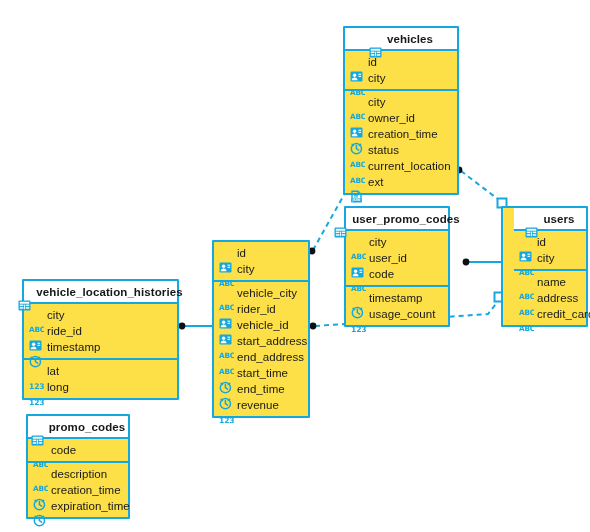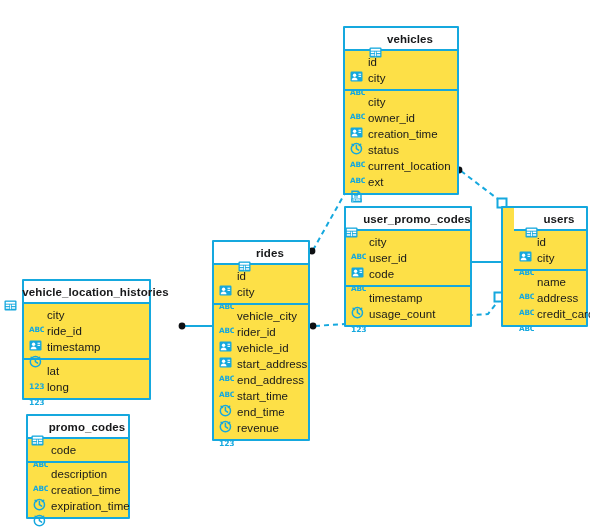--- a/index.html
+++ b/index.html
@@ -288,21 +288,21 @@
           <div class="field-row">
             <span class="ic">
               <svg width="15" height="13" viewBox="0 0 15 13">
                 <text x="0" y="9.4" font-family="DejaVu Sans, sans-serif" font-size="7.3" font-weight="700" fill="#15A8DE" letter-spacing="-0.2">ABC</text>
               </svg>
             </span>
             <span class="field-name">credit_card</span>
           </div>
         </div>
       </div>
-      <div class="table-card" style="left: 344px; top: 206px; width: 128px;">
+      <div class="table-card" style="left: 344px; top: 206px; width: 106px;">
         <div class="tbl-header">
           <span class="ic">
             <svg width="13" height="13" viewBox="0 0 13 13">
               <rect x="0.5" y="1.5" width="12" height="10" rx="1" fill="#15A8DE"></rect>
               <rect x="1.8" y="2.8" width="9.4" height="1.9" fill="#fff"></rect>
               <rect x="6.1" y="5.6" width="0.9" height="4.6" fill="#fff"></rect>
               <rect x="1.8" y="5.6" width="3.6" height="1.5" fill="#fff"></rect>
               <rect x="7.7" y="5.6" width="3.5" height="1.5" fill="#fff"></rect>
               <rect x="1.8" y="8.2" width="3.6" height="1.5" fill="#fff"></rect>
               <rect x="7.7" y="8.2" width="3.5" height="1.5" fill="#fff"></rect>
@@ -356,34 +356,20 @@
             <span class="ic">
               <svg width="15" height="13" viewBox="0 0 15 13">
                 <text x="0" y="9.6" font-family="DejaVu Sans, sans-serif" font-size="7.6" font-weight="700" fill="#15A8DE" letter-spacing="-0.1">123</text>
               </svg>
             </span>
             <span class="field-name">usage_count</span>
           </div>
         </div>
       </div>
       <div class="table-card" style="left: 212px; top: 240px; width: 98px;">
-        <div class="tbl-header">
-          <span class="ic">
-            <svg width="13" height="13" viewBox="0 0 13 13">
-              <rect x="0.5" y="1.5" width="12" height="10" rx="1" fill="#15A8DE"></rect>
-              <rect x="1.8" y="2.8" width="9.4" height="1.9" fill="#fff"></rect>
-              <rect x="6.1" y="5.6" width="0.9" height="4.6" fill="#fff"></rect>
-              <rect x="1.8" y="5.6" width="3.6" height="1.5" fill="#fff"></rect>
-              <rect x="7.7" y="5.6" width="3.5" height="1.5" fill="#fff"></rect>
-              <rect x="1.8" y="8.2" width="3.6" height="1.5" fill="#fff"></rect>
-              <rect x="7.7" y="8.2" width="3.5" height="1.5" fill="#fff"></rect>
-            </svg>
-          </span>
-          <span class="tbl-title">rides</span>
-        </div>
         <div class="tbl-section">
           <div class="field-row key">
             <span class="ic">
               <svg width="13" height="13" viewBox="0 0 13 13">
                 <rect x="0.5" y="1.5" width="12" height="10" rx="1.2" fill="#15A8DE"></rect>
                 <circle cx="4.6" cy="5.3" r="1.7" fill="#fff"></circle>
                 <path d="M1.7 10.2c0-1.7 1.3-2.6 2.9-2.6s2.9 0.9 2.9 2.6z" fill="#fff"></path>
                 <rect x="8.5" y="3.7" width="2.6" height="1.1" fill="#fff"></rect>
                 <rect x="8.5" y="5.8" width="2.6" height="1.1" fill="#fff"></rect>
               </svg>
@@ -473,21 +459,21 @@
           <div class="field-row">
             <span class="ic">
               <svg width="15" height="13" viewBox="0 0 15 13">
                 <text x="0" y="9.6" font-family="DejaVu Sans, sans-serif" font-size="7.6" font-weight="700" fill="#15A8DE" letter-spacing="-0.1">123</text>
               </svg>
             </span>
             <span class="field-name">revenue</span>
           </div>
         </div>
       </div>
-      <div class="table-card" style="left: 22px; top: 279px; width: 129px;">
+      <div class="table-card" style="left: 22px; top: 279px; width: 157px;">
         <div class="tbl-header">
           <span class="ic">
             <svg width="13" height="13" viewBox="0 0 13 13">
               <rect x="0.5" y="1.5" width="12" height="10" rx="1" fill="#15A8DE"></rect>
               <rect x="1.8" y="2.8" width="9.4" height="1.9" fill="#fff"></rect>
               <rect x="6.1" y="5.6" width="0.9" height="4.6" fill="#fff"></rect>
               <rect x="1.8" y="5.6" width="3.6" height="1.5" fill="#fff"></rect>
               <rect x="7.7" y="5.6" width="3.5" height="1.5" fill="#fff"></rect>
               <rect x="1.8" y="8.2" width="3.6" height="1.5" fill="#fff"></rect>
               <rect x="7.7" y="8.2" width="3.5" height="1.5" fill="#fff"></rect>

